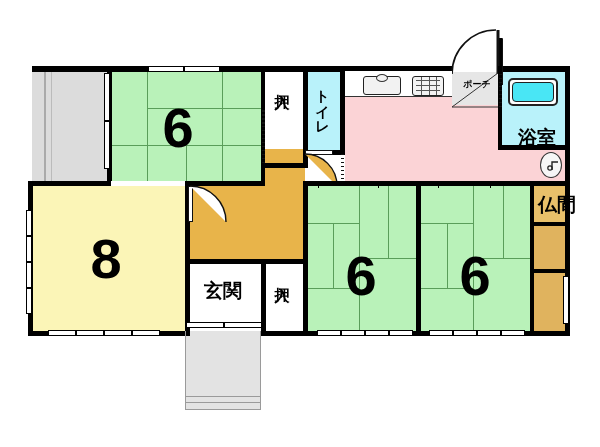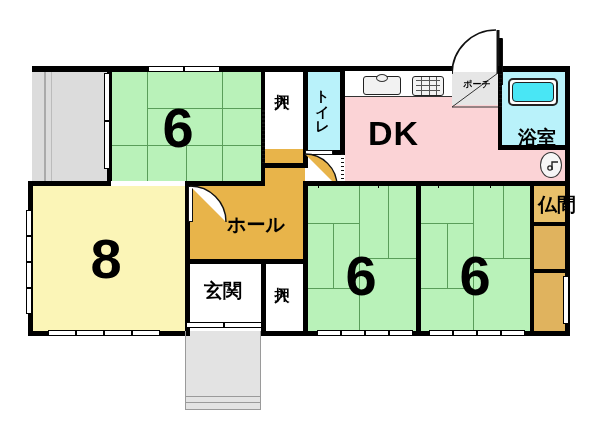--- a/index.html
+++ b/index.html
@@ -327,29 +327,27 @@
     <path d="M 8 14 L 8 6 L 14 6" fill="none" stroke="#222" stroke-width="1.4"></path>
     <circle cx="6" cy="12" r="2.2" fill="none" stroke="#222" stroke-width="1.2"></circle>
   </svg>
 
   <div class="label big-num" style="left:155px; top:100px; width:46px;">6</div>
 
   <div class="label jp-sm vert" style="left:275px; top:82px;">押入</div>
 
   <div class="label jp-sm vert" style="left:316px; top:80px; font-size:14px;">トイレ</div>
 
-  <div class="label dk-text" style="left:368px; top:116px;">DK</div>
 
   <div class="label jp-xs" style="left:457px; top:80px; width:40px; font-size:9px;">ポーチ</div>
 
   <div class="label jp-md" style="left:511px; top:128px; width:52px;">浴室</div>
 
   <div class="label big-num" style="left:83px; top:231px; width:46px;">8</div>
 
-  <div class="label jp-md" style="left:221px; top:215px; width:70px;">ホール</div>
 
   <div class="label jp-md" style="left:197px; top:281px; width:52px;">玄関</div>
 
   <div class="label jp-sm vert" style="left:275px; top:275px;">押入</div>
 
   <div class="label big-num" style="left:338px; top:248px; width:46px;">6</div>
 
   <div class="label big-num" style="left:452px; top:248px; width:46px;">6</div>
 
   <div class="label jp-md" style="left:534px; top:195px; width:46px; font-size:19px;">仏間</div>

